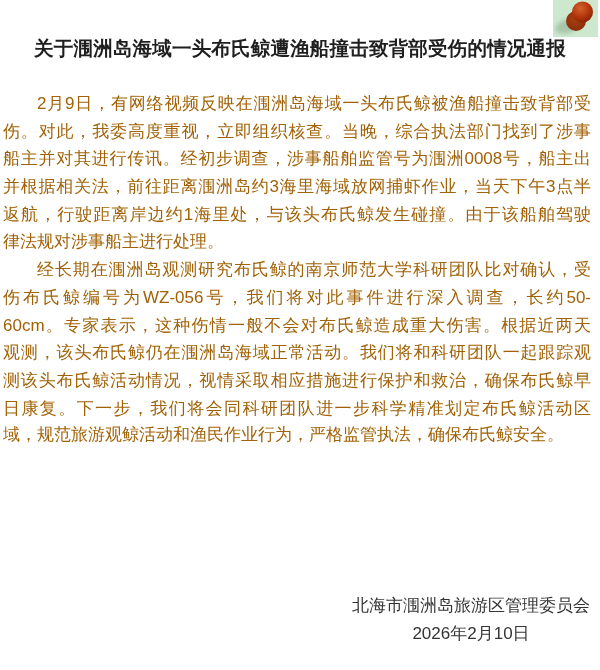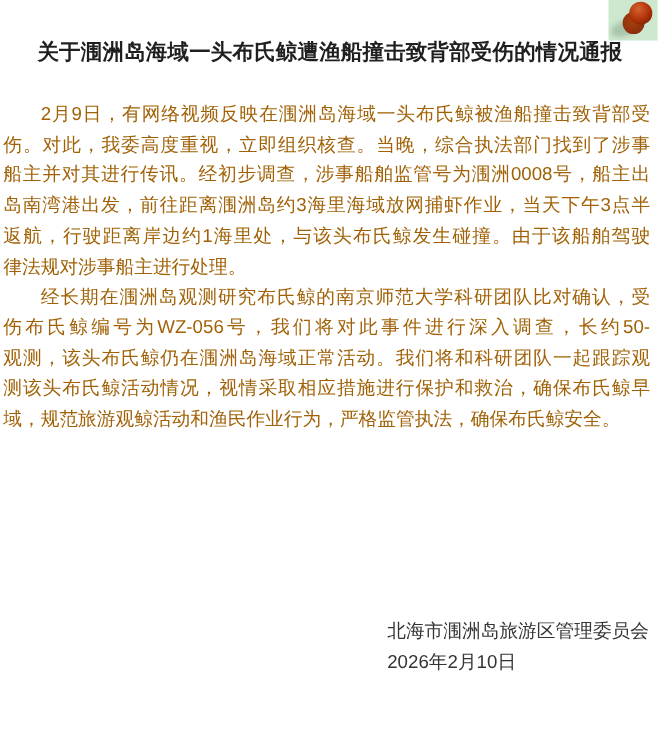--- a/index.html
+++ b/index.html
@@ -28,26 +28,27 @@
     color: #a16207;
   }
   .line {
     text-align: justify;
     text-align-last: justify;
   }
   .line.indent { text-indent: 2em; }
   .line.natural {
     text-align: left;
     text-align-last: left;
+    font-family: Liberation Mono, monospace;
   }
   .signature {
     position: absolute;
-    top: 560px;
+    top: 592px;
     right: 10px;
-    text-align: left;
+    text-align: center;
     font-size: 17px;
     line-height: 27.7px;
     color: #343434;
   }
   .pushpin {
     position: absolute;
     top: 0;
     left: 553px;
     width: 45px;
     height: 37px;
@@ -83,29 +84,31 @@
     </svg>
   </div>
 
   <h1 class="title">关于涠洲岛海域一头布氏鲸遭渔船撞击致背部受伤的情况通报</h1>
 
   <div class="body-text">
     <div class="paragraph">
         <div class="line indent">2月9日，有网络视频反映在涠洲岛海域一头布氏鲸被渔船撞击致背部受</div>
         <div class="line">伤。对此，我委高度重视，立即组织核查。当晚，综合执法部门找到了涉事</div>
         <div class="line">船主并对其进行传讯。经初步调查，涉事船舶监管号为涠洲0008号，船主出</div>
-        <div class="line">岛南湾港出发，前往距离涠洲岛约3海里海域放网捕虾作业，当天下午3点半</div>
+        <div class="line">并根据相关法，前往距离涠洲岛约3海里海域放网捕虾作业，当天下午3点半</div>
         <div class="line">返航，行驶距离岸边约1海里处，与该头布氏鲸发生碰撞。由于该船舶驾驶</div>
         <div class="line natural">律法规对涉事船主进行处理。</div>
       </div>
     <div class="paragraph">
         <div class="line indent">经长期在涠洲岛观测研究布氏鲸的南京师范大学科研团队比对确认，受</div>
         <div class="line">伤布氏鲸编号为WZ-056号，我们将对此事件进行深入调查，长约50-</div>
+        <div class="line">60cm。专家表示，这种伤情一般不会对布氏鲸造成重大伤害。根据近两天</div>
         <div class="line">观测，该头布氏鲸仍在涠洲岛海域正常活动。我们将和科研团队一起跟踪观</div>
         <div class="line">测该头布氏鲸活动情况，视情采取相应措施进行保护和救治，确保布氏鲸早</div>
+        <div class="line">日康复。下一步，我们将会同科研团队进一步科学精准划定布氏鲸活动区</div>
         <div class="line natural">域，规范旅游观鲸活动和渔民作业行为，严格监管执法，确保布氏鲸安全。</div>
       </div>
   </div>
 
   <div class="signature">
     <div>北海市涠洲岛旅游区管理委员会</div>
     <div>2026年2月10日</div>
   </div>
 
 </div>

